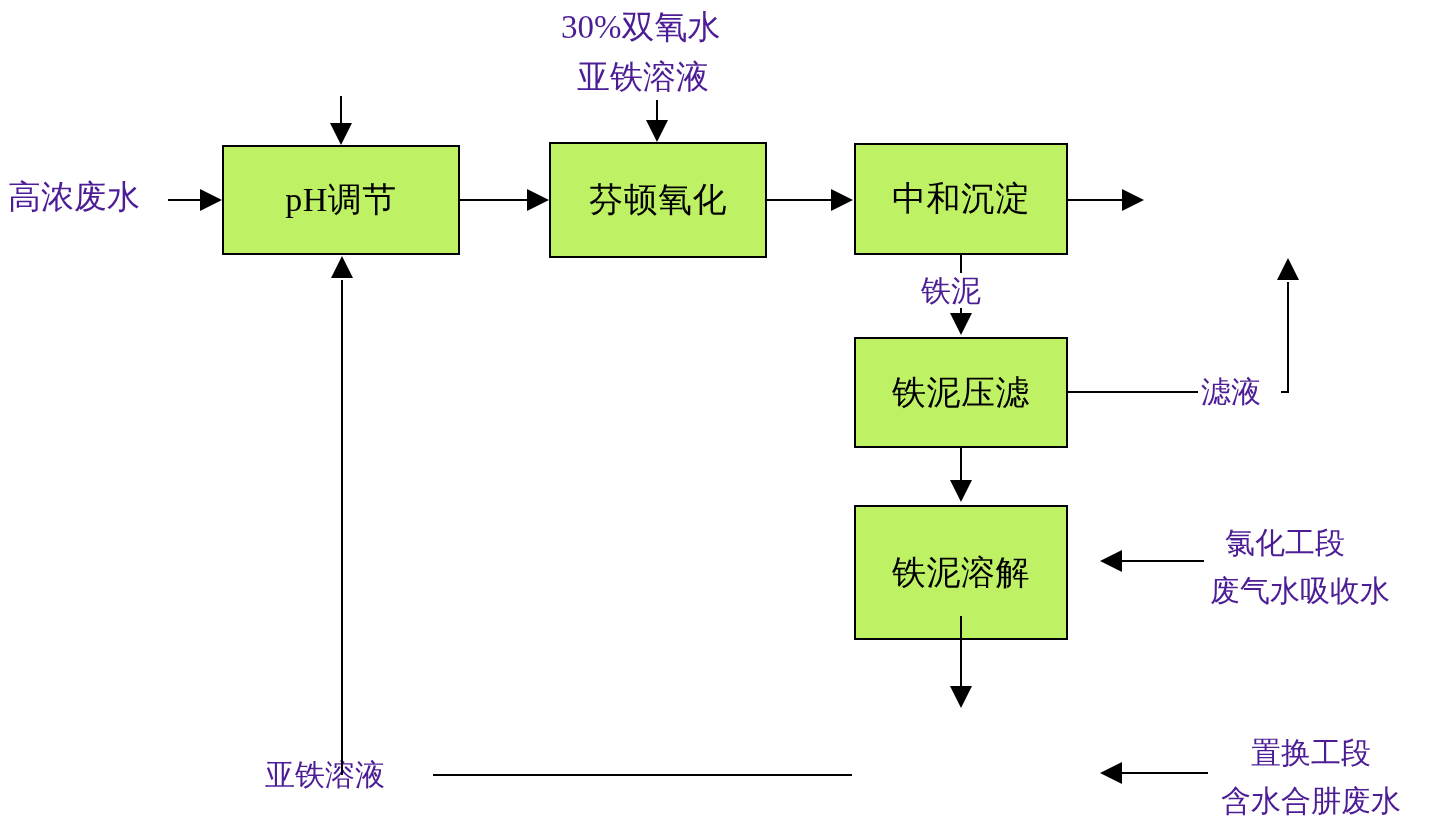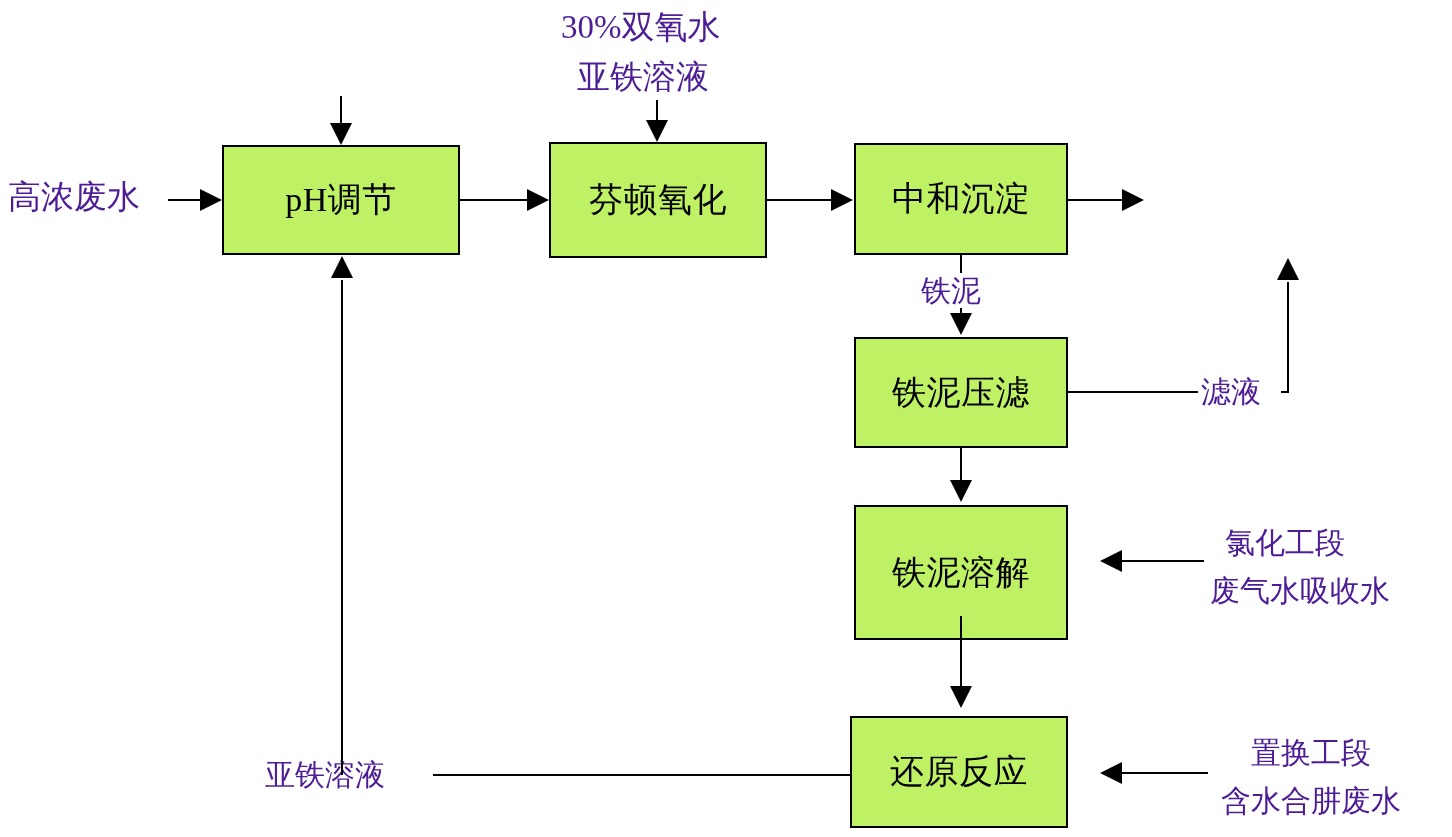--- a/index.html
+++ b/index.html
@@ -89,21 +89,20 @@
 
   <div class="node" style="left:549px; top:142px; width:218px; height:116px;">芬顿氧化</div>
 
   <div class="node" style="left:854px; top:143px; width:214px; height:112px;">中和沉淀</div>
 
 
   <div class="node" style="left:854px; top:337px; width:214px; height:111px;">铁泥压滤</div>
 
   <div class="node" style="left:854px; top:505px; width:214px; height:135px;">铁泥溶解</div>
 
-  <div class="node" style="left:850px; top:716px; width:218px; height:112px;">还原反应</div>
 
   <div class="ln h" style="left:168px; top:199px; width:36px;"></div>
   <div class="arrow right" style="left:200px; top:189px;"></div>
 
   <div class="ln v" style="left:340px; top:96px; height:32px;"></div>
   <div class="arrow down" style="left:330px; top:123px;"></div>
 
   <div class="ln v" style="left:656px; top:100px; height:24px;"></div>
   <div class="arrow down" style="left:646px; top:120px;"></div>
 

